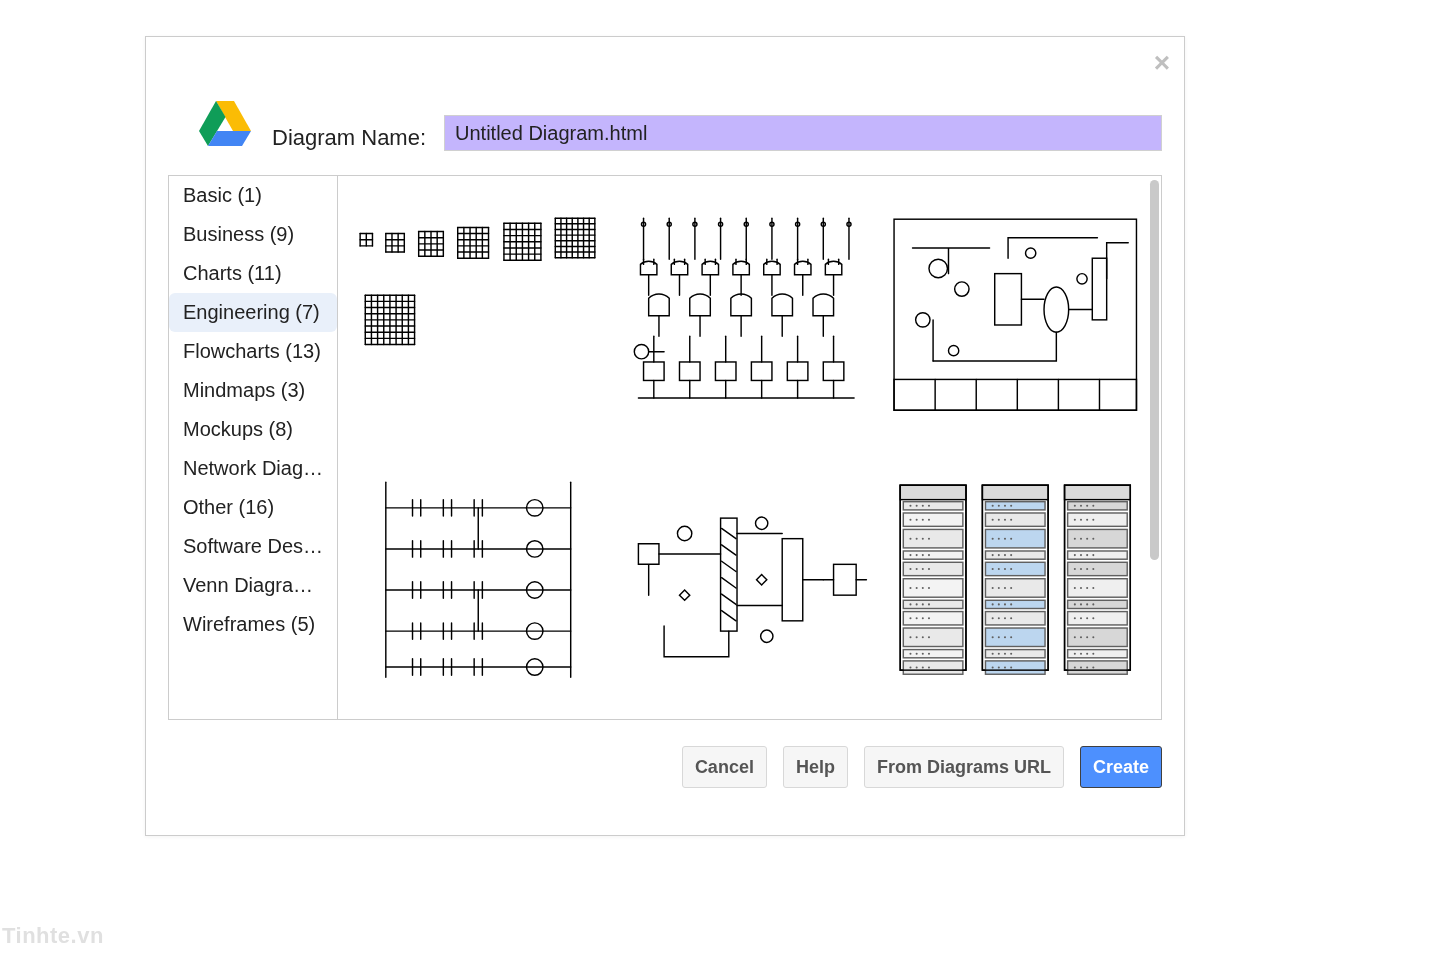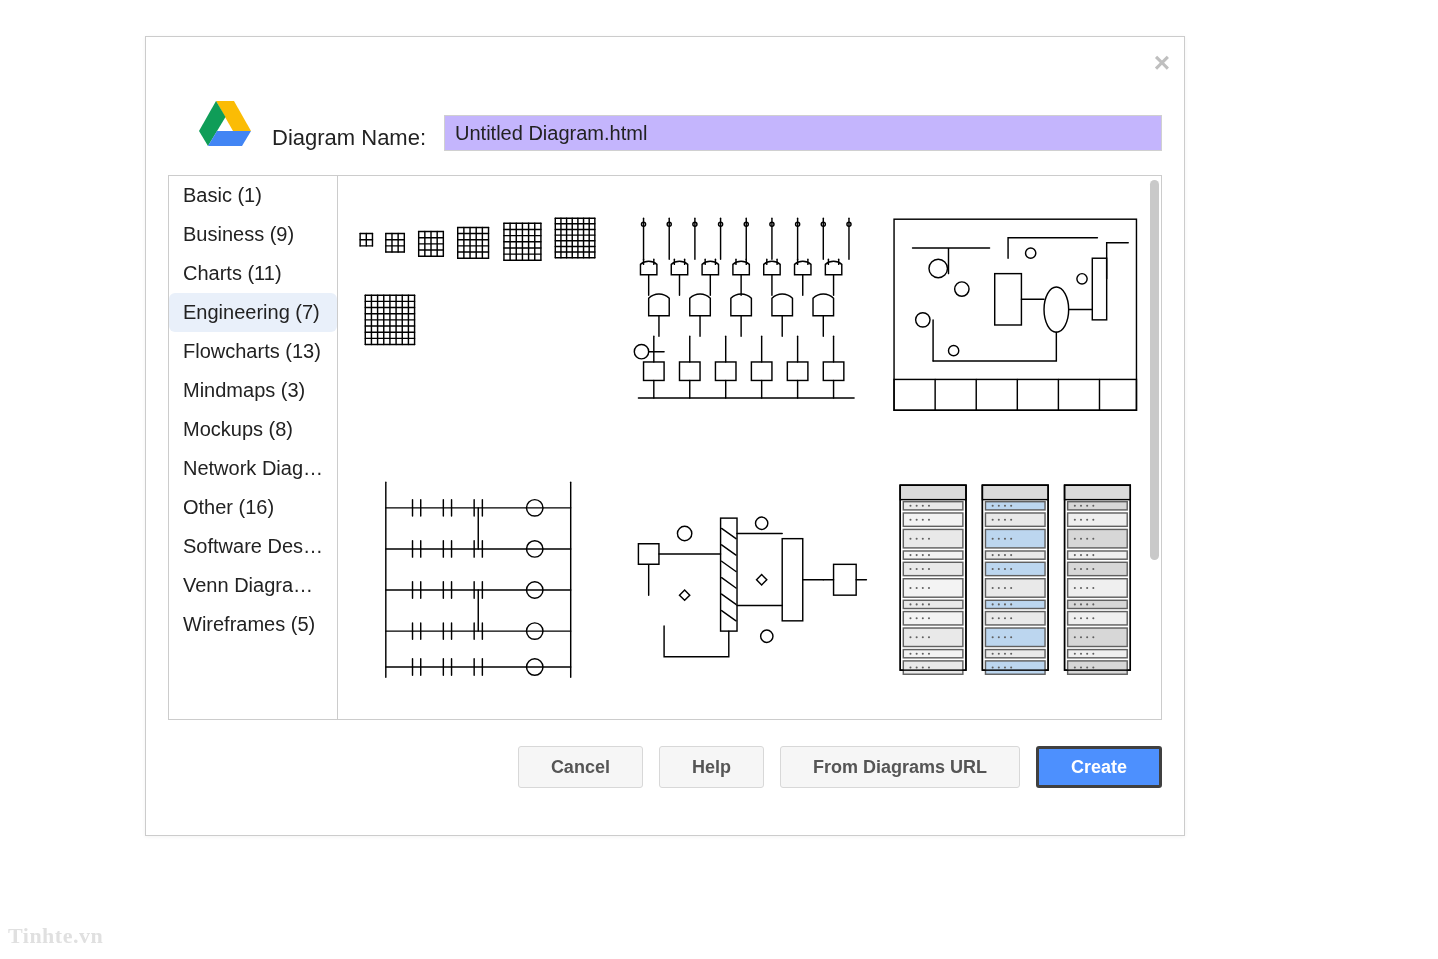--- a/index.html
+++ b/index.html
@@ -125,43 +125,43 @@
     border-radius: 5px;
   }
   .footer-row {
     display: flex;
     justify-content: flex-end;
     gap: 16px;
     margin-top: 26px;
   }
   .btn {
     height: 42px;
-    padding: 0 32px;
+    padding: 0 12px;
     font-size: 18px;
     font-weight: 600;
     color: #555;
     background: #f6f6f6;
     border: 1px solid #d8d8d8;
     border-radius: 3px;
     cursor: pointer;
   }
   .btn.primary {
     background: #4d90fe;
-    border: 3px solid #404040;
+    border: 1px solid #404040;
     color: #fff;
   }
   .watermark {
     position: absolute;
-    left: 8px;
+    left: 2px;
     bottom: 10px;
     font-size: 22px;
     font-weight: 700;
     color: #bbb;
     opacity: 0.45;
-    font-family: Liberation Serif, serif;
+    font-family: Liberation Sans, sans-serif;
     letter-spacing: 0.5px;
     text-shadow: 0 1px 0 #fff;
   }
 </style>
 </head>
 <body>
 
 <div class="dialog">
 
   <div class="close-x">×</div>

